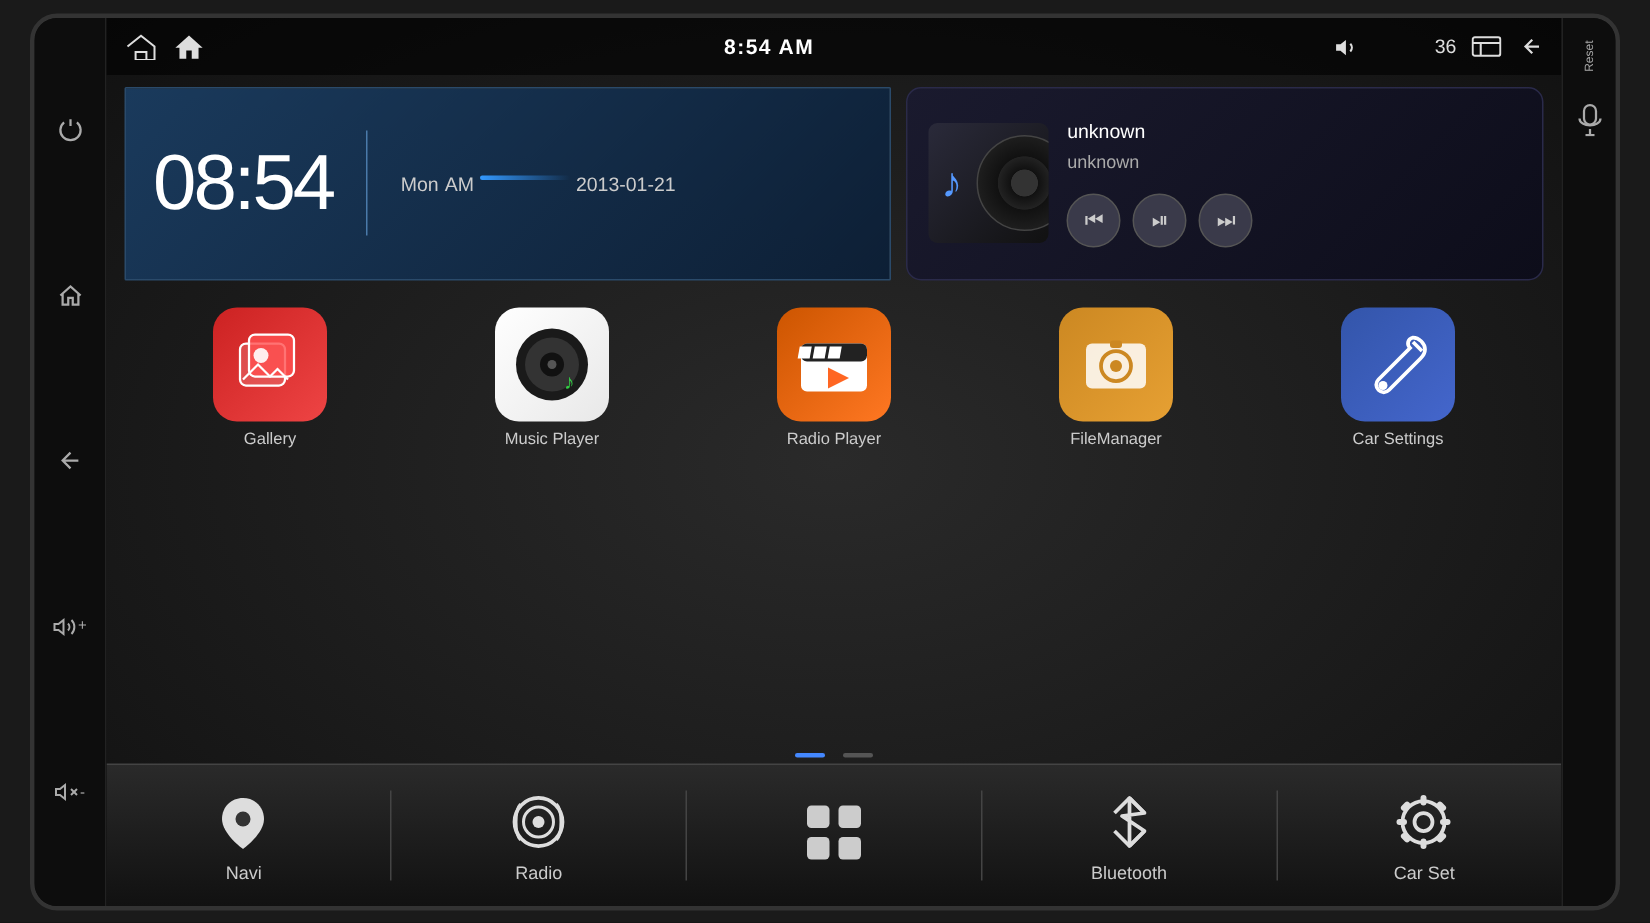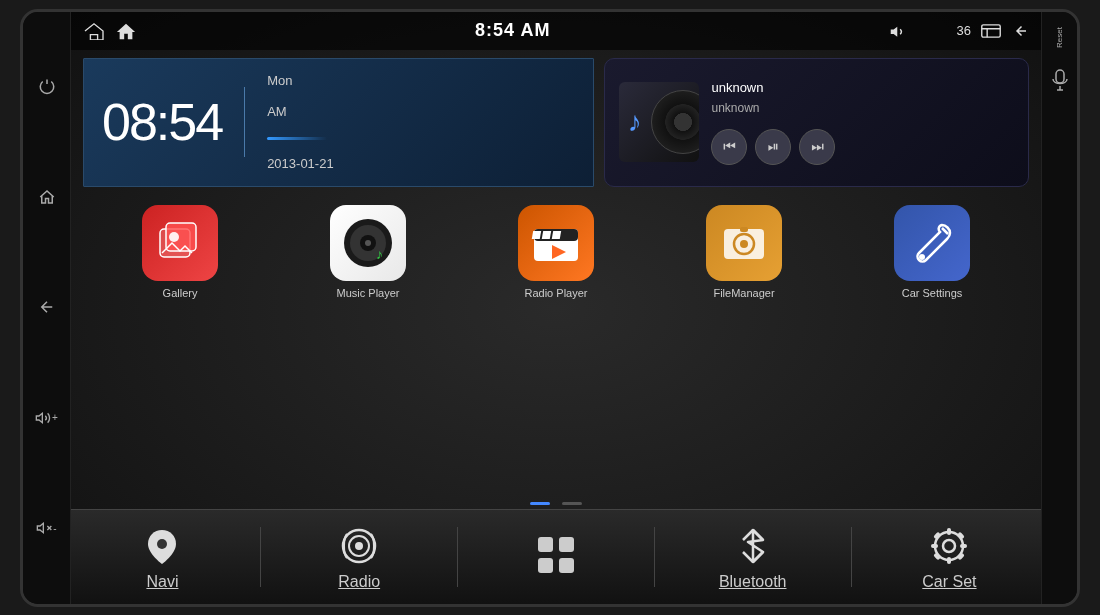--- a/index.html
+++ b/index.html
@@ -105,21 +105,21 @@
     }
 
     .status-left {
       display: flex;
       align-items: center;
       gap: 10px;
     }
 
     .status-center {
       color: #fff;
-      font-size: 18px;
+      font-size: 14px;
       font-weight: bold;
       letter-spacing: 1px;
     }
 
     .status-right {
       display: flex;
       align-items: center;
       gap: 10px;
       color: #ddd;
       font-size: 13px;
@@ -156,24 +156,24 @@
 
     .clock-divider {
       width: 1px;
       height: 70px;
       background: #4a7aaa;
       margin: 0 8px;
     }
 
     .clock-date-info {
       display: flex;
-      flex-direction: column;
+      flex-direction: row;
       color: #ccc;
       font-size: 13px;
-      gap: 16px;
+      gap: 4px;
       justify-content: center;
     }
 
     .blue-line {
       height: 3px;
       background: linear-gradient(to right, #3399ff, transparent);
       margin-top: 2px;
       border-radius: 2px;
       width: 60px;
     }
@@ -370,23 +370,22 @@
       height: 46px;
       display: flex;
       align-items: center;
       justify-content: center;
       font-size: 28px;
       color: #ddd;
     }
 
     .dock-label {
       color: #ccc;
-      font-size: 16px;
+      font-size: 12px;
       text-align: left;
-      text-decoration: underline;
     }
 
     .dock-separator {
       width: 1px;
       height: 60px;
       background: #444;
     }
 
     
     svg { display: block; }

